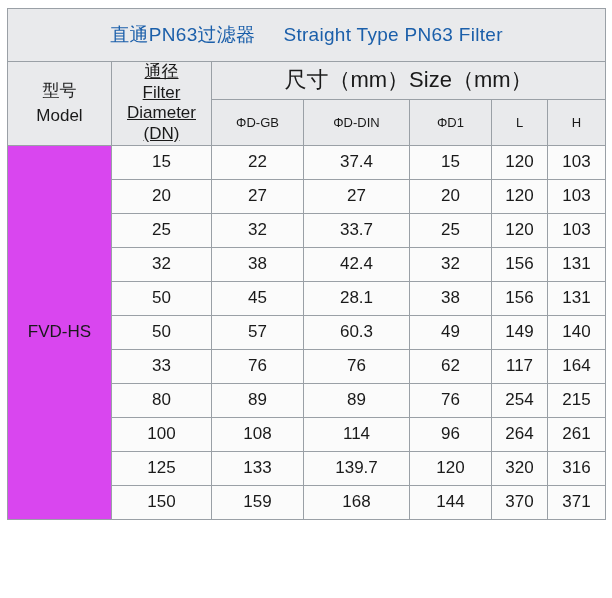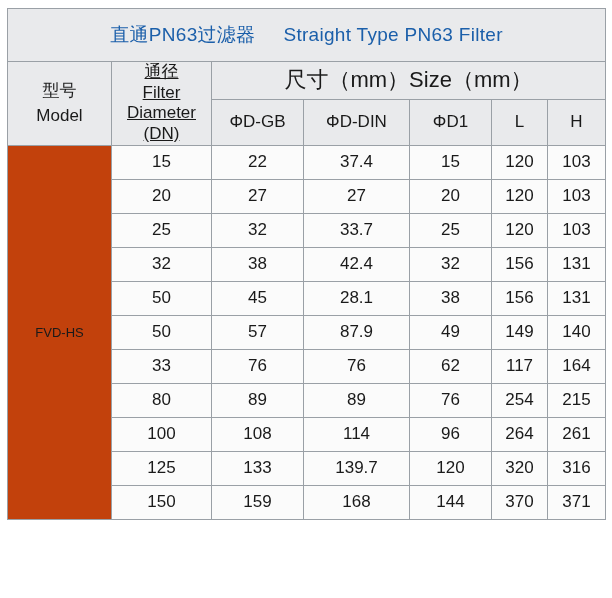--- a/index.html
+++ b/index.html
@@ -56,31 +56,31 @@
     font-size: 17px;
     line-height: 1.22;
     text-decoration: underline;
   }
   .hdr-size {
     font-size: 22px;
     height: 36px;
   }
   .hdr-sub {
     height: 44px;
-    font-size: 17px;
+    font-size: 13px;
     margin-top: 16px;
   }
   .body-cell {
     background: #fbfbfb;
     font-size: 17px;
     height: 33px;
   }
   .model-cell {
-    background: #c2410c;
-    font-size: 13px;
+    background: #d946ef;
+    font-size: 17px;
   }
   .col-model { width: 104px; }
   .col-dn    { width: 100px; }
   .col-gb    { width: 92px; }
   .col-din   { width: 106px; }
   .col-d1    { width: 82px; }
   .col-l     { width: 56px; }
   .col-h     { width: 58px; }
 </style>
 </head>
@@ -161,21 +161,21 @@
         <td class="body-cell">50</td>
         <td class="body-cell">45</td>
         <td class="body-cell">28.1</td>
         <td class="body-cell">38</td>
         <td class="body-cell">156</td>
         <td class="body-cell">131</td>
       </tr>
       <tr>
         <td class="body-cell">50</td>
         <td class="body-cell">57</td>
-        <td class="body-cell">87.9</td>
+        <td class="body-cell">60.3</td>
         <td class="body-cell">49</td>
         <td class="body-cell">149</td>
         <td class="body-cell">140</td>
       </tr>
       <tr>
         <td class="body-cell">33</td>
         <td class="body-cell">76</td>
         <td class="body-cell">76</td>
         <td class="body-cell">62</td>
         <td class="body-cell">117</td>

